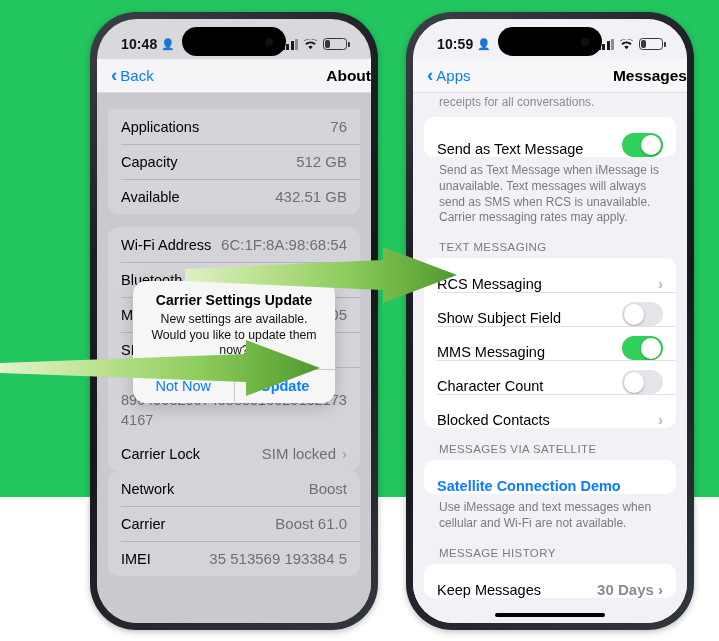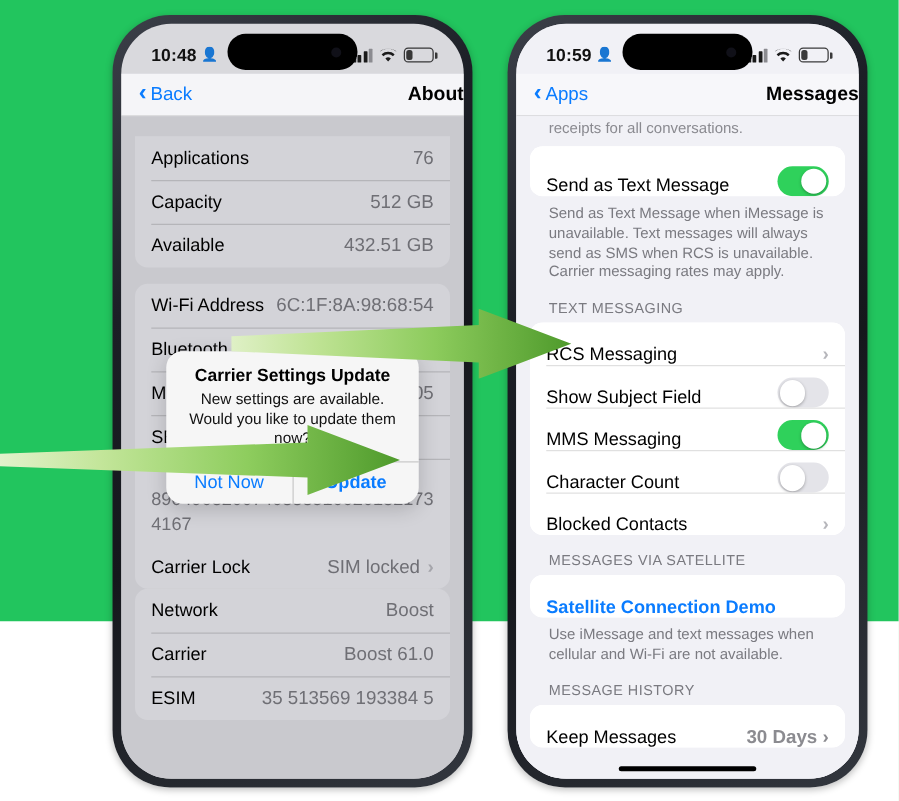--- a/index.html
+++ b/index.html
@@ -250,21 +250,21 @@
           <div class="group">
             <div class="row">
               <span>Network</span>
               <span class="val">Boost</span>
             </div>
             <div class="row">
               <span>Carrier</span>
               <span class="val">Boost 61.0</span>
             </div>
             <div class="row">
-              <span>ESIM</span>
+              <span>IMEI</span>
               <span class="val">35 513569 193384 5</span>
             </div>
           </div>
         </div>
 
         <div class="alert-backdrop"></div>
         <div class="alert" style="top:262px">
           <div class="alert-top">
             <div class="alert-title">Carrier Settings Update</div>
             <div class="alert-msg">New settings are available. Would you like to update them now?</div>

